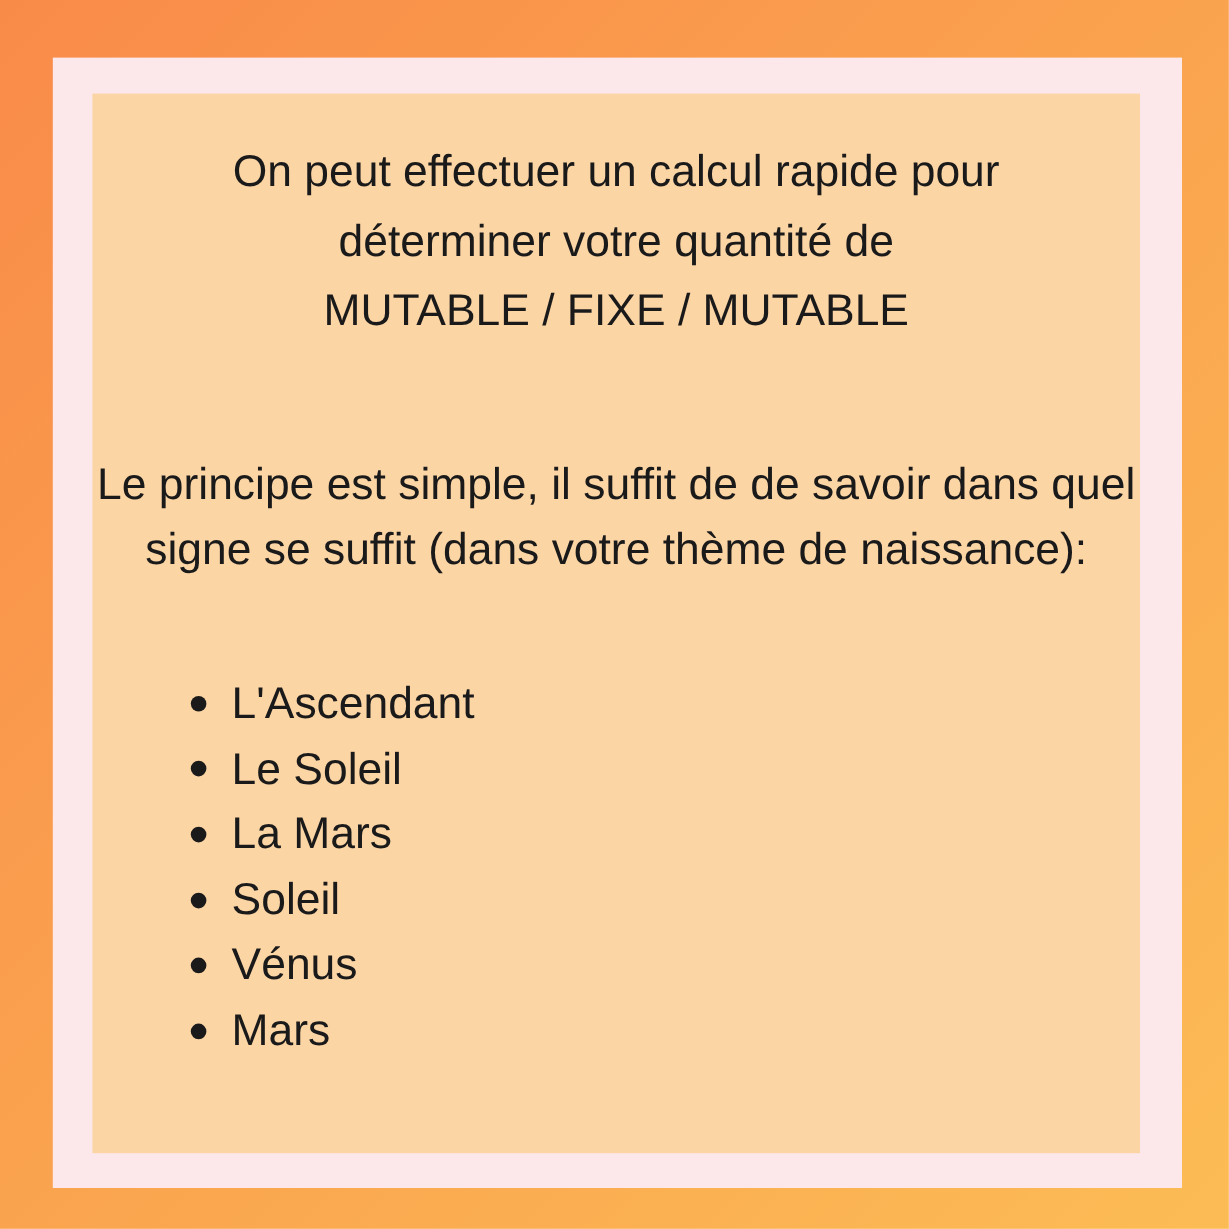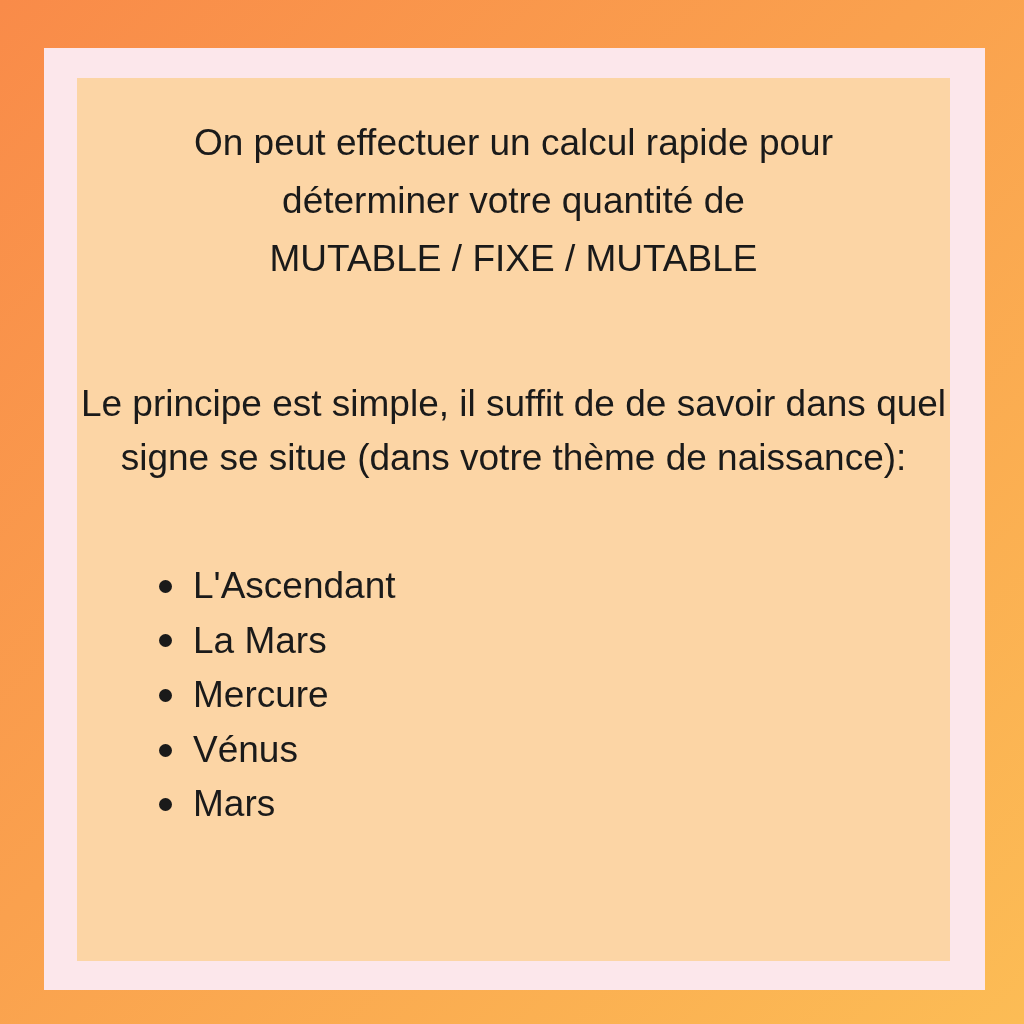--- a/index.html
+++ b/index.html
@@ -81,35 +81,39 @@
     <div class="panel">
 
       <div class="intro">
         <div class="line">On peut effectuer un calcul rapide pour</div>
         <div class="line">déterminer votre quantité de</div>
         <div class="line">MUTABLE / FIXE / MUTABLE</div>
       </div>
 
       <div class="principle">
         <div class="line">Le principe est simple, il suffit de de savoir dans quel</div>
-        <div class="line">signe se situe (dans votre thème de naissance):</div>
+        <div class="line">signe se suffit (dans votre thème de naissance):</div>
       </div>
 
       <ul class="placements">
         <li>
           <span class="bullet"></span>
           <span>L'Ascendant</span>
         </li>
         <li>
           <span class="bullet"></span>
+          <span>Le Soleil</span>
+        </li>
+        <li>
+          <span class="bullet"></span>
           <span>La Mars</span>
         </li>
         <li>
           <span class="bullet"></span>
-          <span>Mercure</span>
+          <span>Soleil</span>
         </li>
         <li>
           <span class="bullet"></span>
           <span>Vénus</span>
         </li>
         <li>
           <span class="bullet"></span>
           <span>Mars</span>
         </li>
       </ul>

